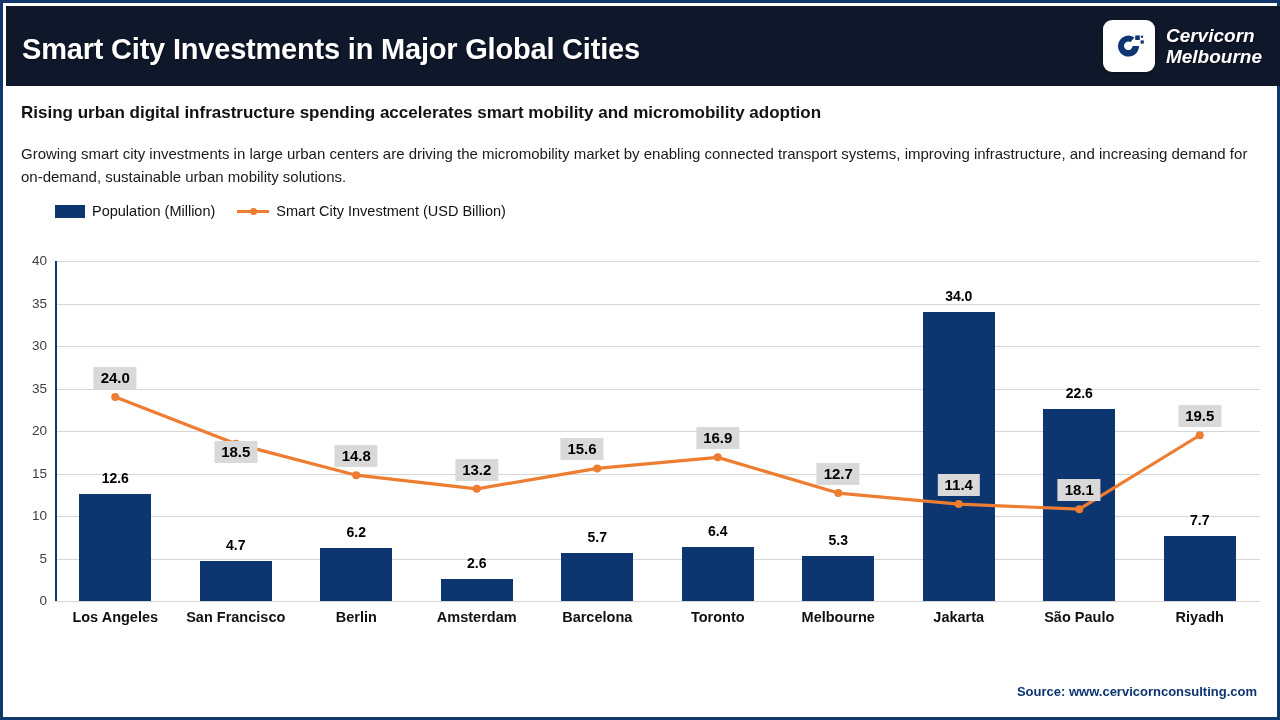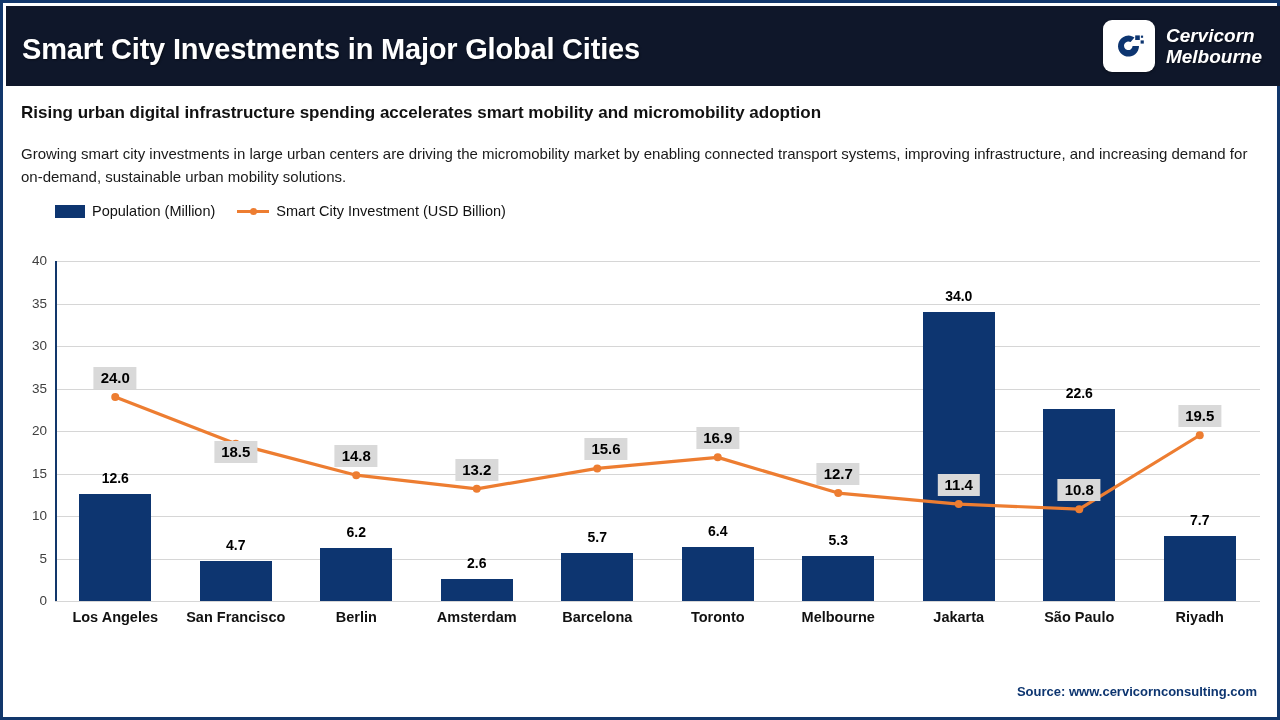--- a/index.html
+++ b/index.html
@@ -232,25 +232,25 @@
           <circle cx="783.25" cy="232.05" r="4" fill="#ED7D31"></circle>
           <circle cx="903.75" cy="243.1" r="4" fill="#ED7D31"></circle>
           <circle cx="1024.25" cy="248.2" r="4" fill="#ED7D31"></circle>
           <circle cx="1144.75" cy="174.25" r="4" fill="#ED7D31"></circle>
         </svg></div>
     <div id="ptlabels">
         <div class="pt-label" style="left: 60.25px; top: 106px;">24.0</div>
         <div class="pt-label" style="left: 180.75px; top: 152.75px; margin-top: 27px;">18.5</div>
         <div class="pt-label" style="left: 301.25px; top: 184.2px;">14.8</div>
         <div class="pt-label" style="left: 421.75px; top: 197.8px;">13.2</div>
-        <div class="pt-label" style="left: 551px; top: 177.4px;">15.6</div>
+        <div class="pt-label" style="left: 527px; top: 177.4px;">15.6</div>
         <div class="pt-label" style="left: 662.75px; top: 166.35px;">16.9</div>
         <div class="pt-label" style="left: 783.25px; top: 202.05px;">12.7</div>
         <div class="pt-label" style="left: 903.75px; top: 213.1px;">11.4</div>
-        <div class="pt-label" style="left: 1024.25px; top: 218.2px;">10.8</div>
+        <div class="pt-label" style="left: 1024.25px; top: 218.2px;">18.1</div>
         <div class="pt-label" style="left: 1144.75px; top: 144.25px;">19.5</div>
       </div>
     <div id="xlabels">
         <div class="xlabel" style="left: 0px;">Los Angeles</div>
         <div class="xlabel" style="left: 120.5px;">San Francisco</div>
         <div class="xlabel" style="left: 241px;">Berlin</div>
         <div class="xlabel" style="left: 361.5px;">Amsterdam</div>
         <div class="xlabel" style="left: 482px;">Barcelona</div>
         <div class="xlabel" style="left: 602.5px;">Toronto</div>
         <div class="xlabel" style="left: 723px;">Melbourne</div>

